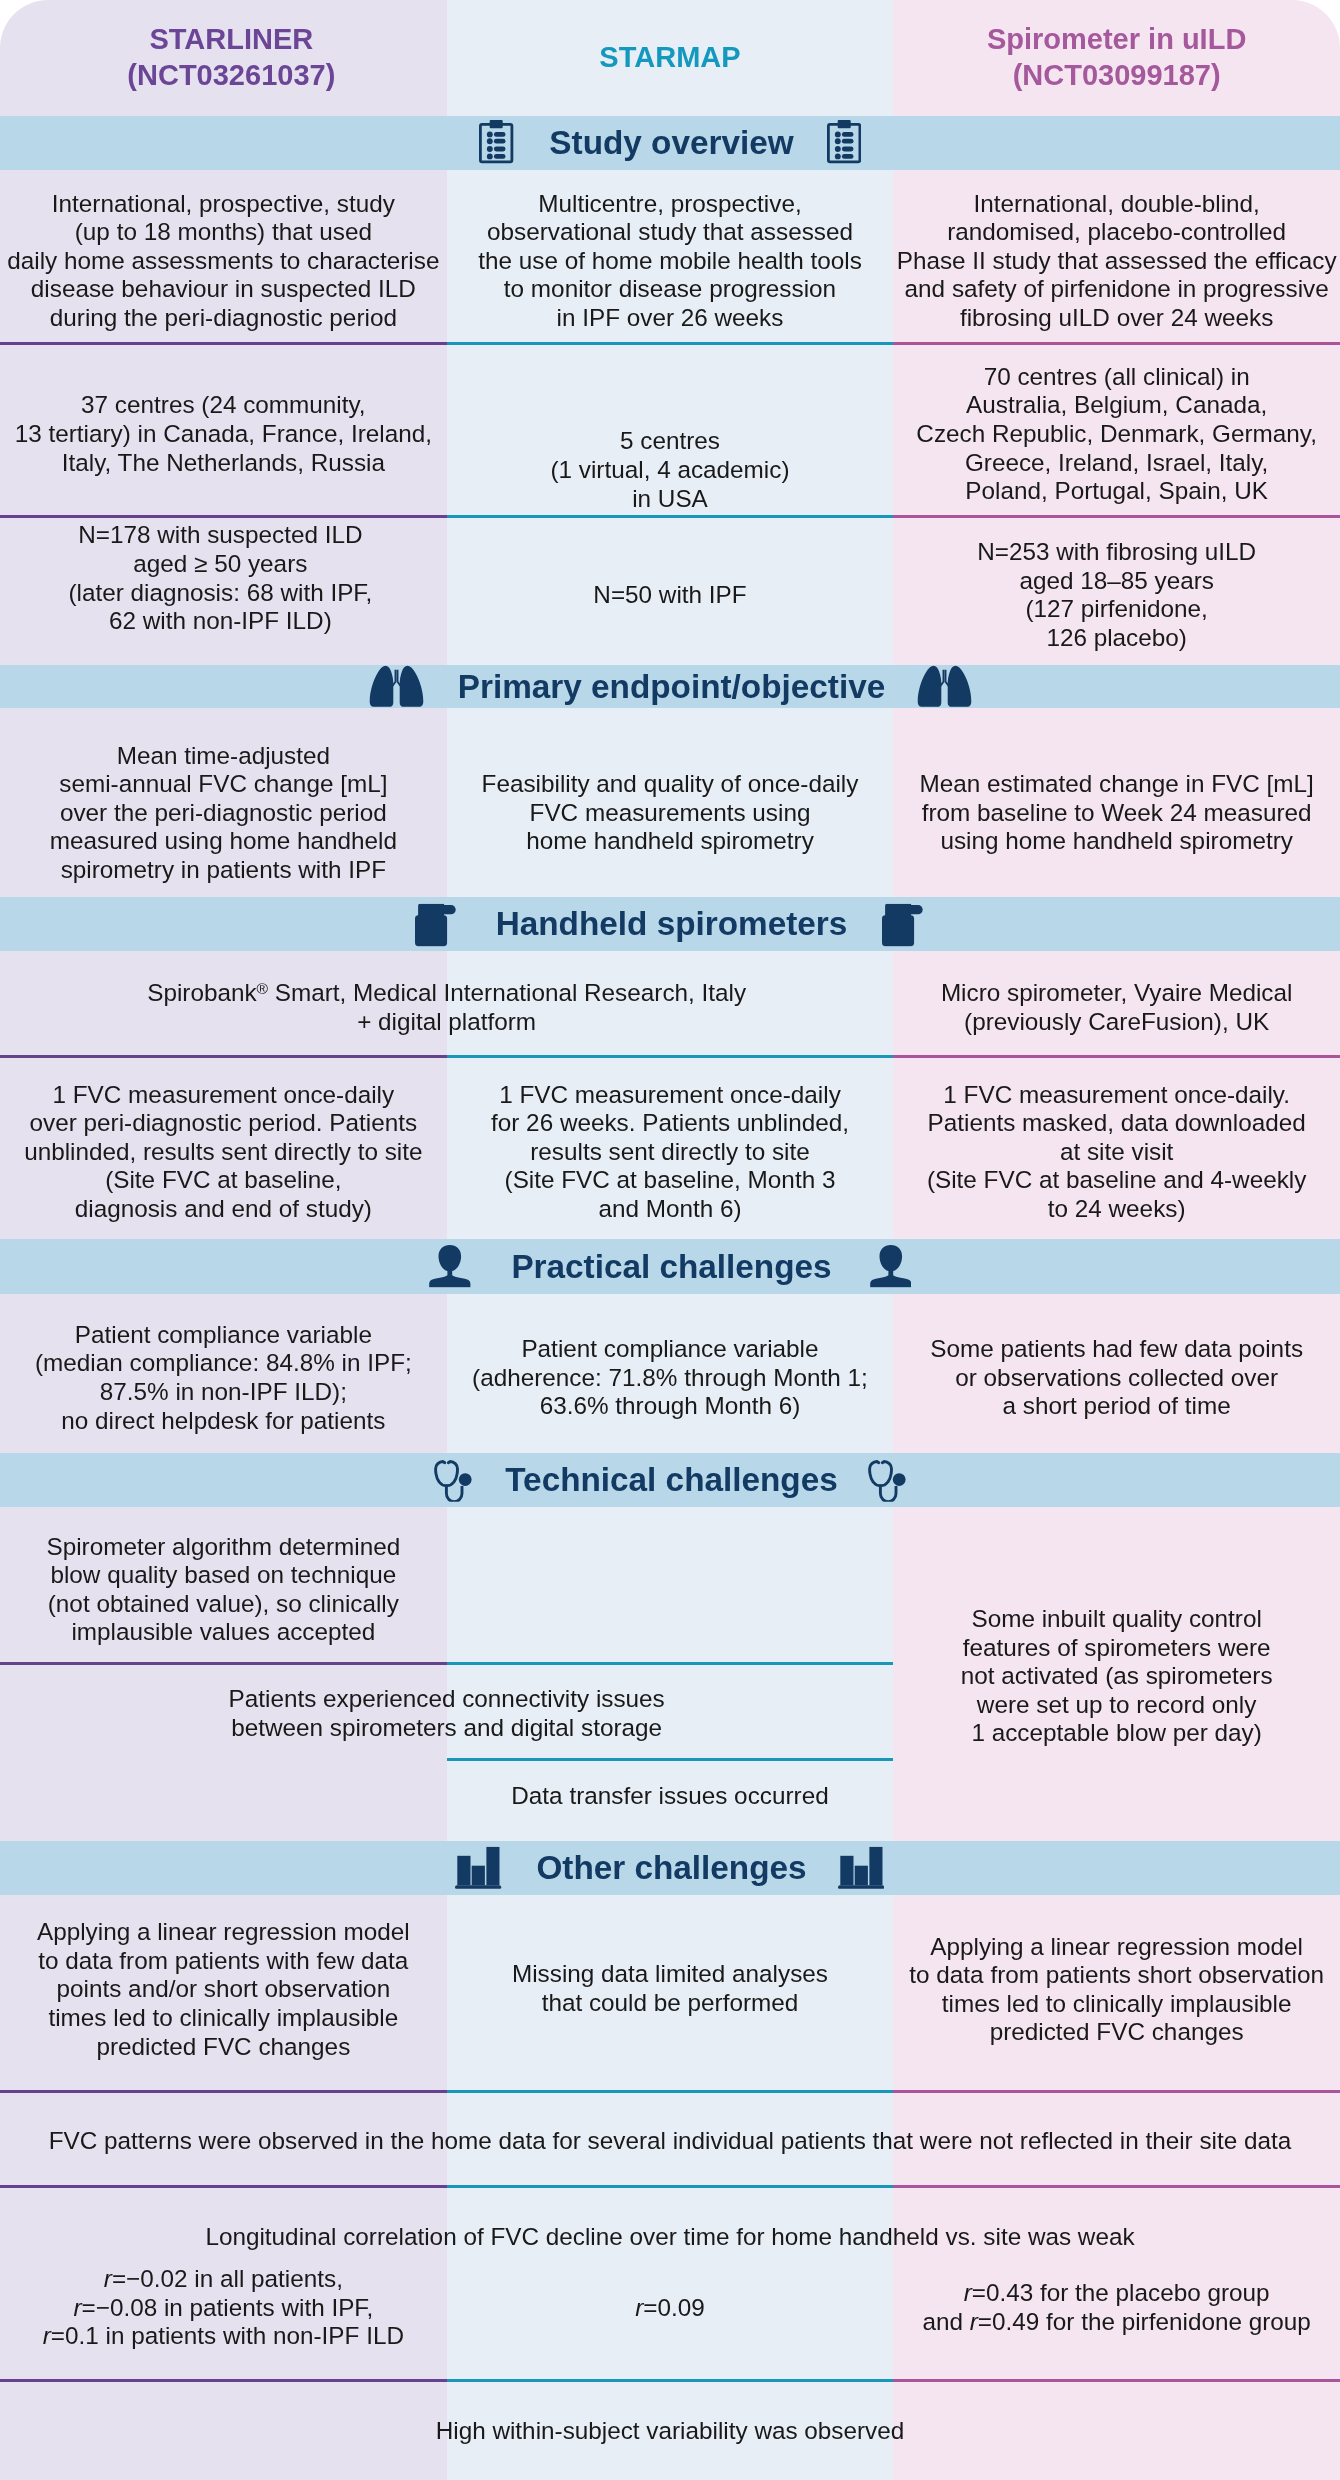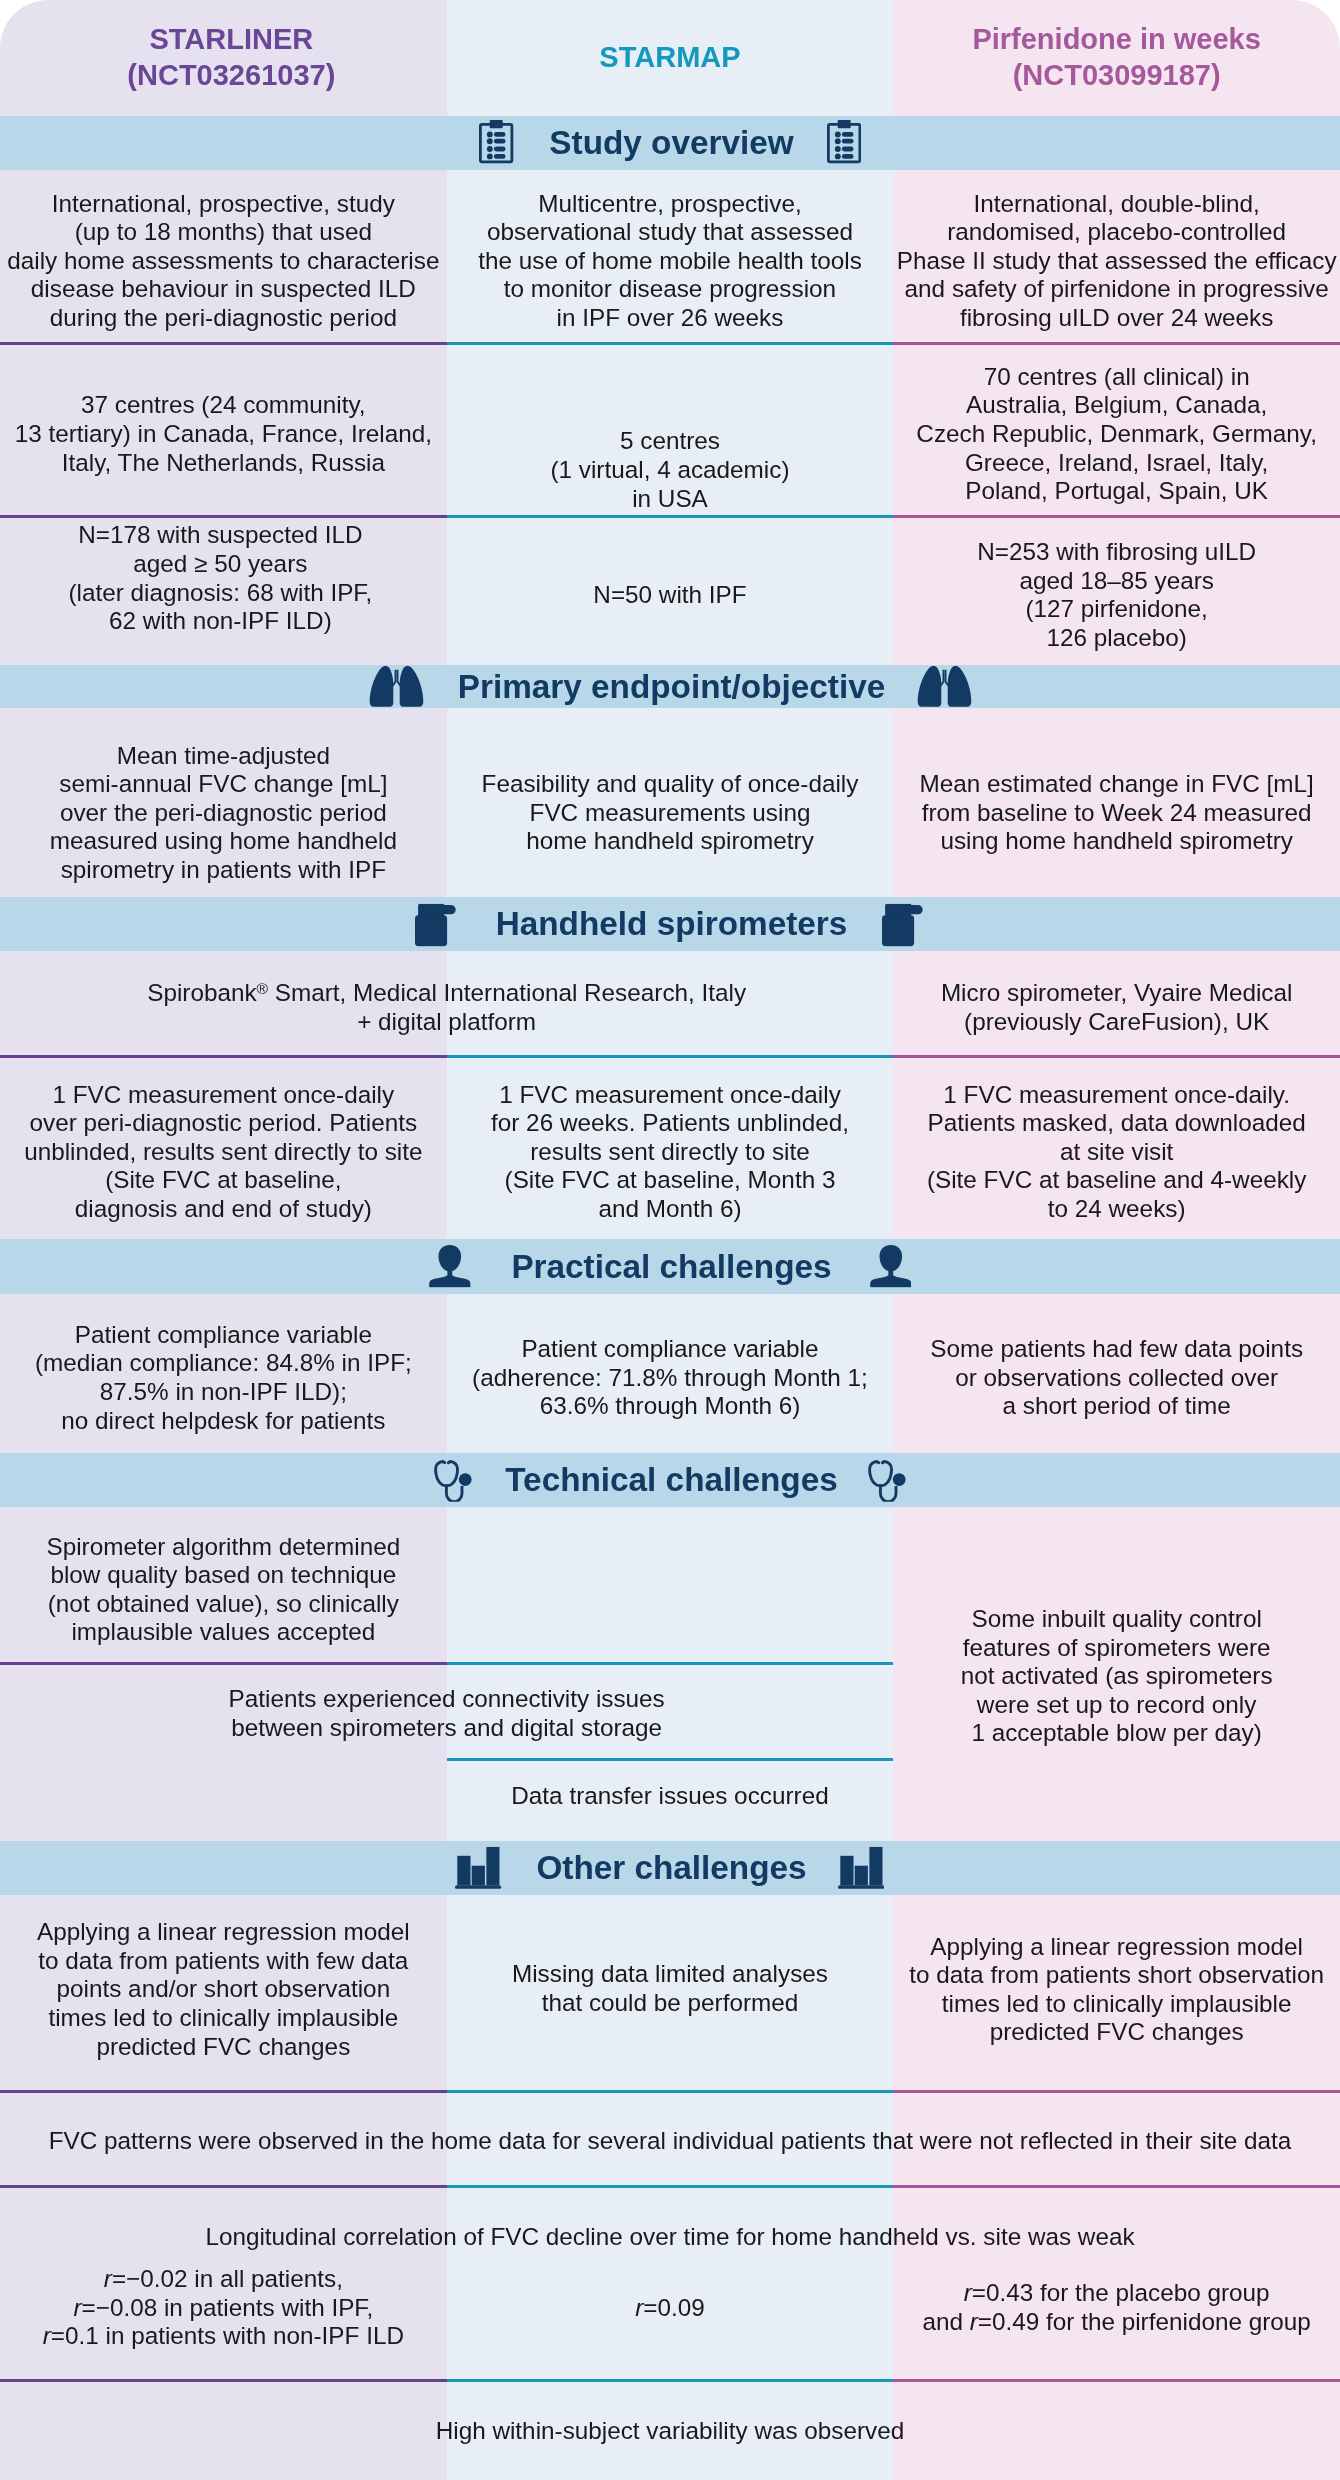--- a/index.html
+++ b/index.html
@@ -82,21 +82,21 @@
   </div>
   <div id="layers">
       <div class="hdr" style="left: 8px; width: 446.7px; color: rgb(107, 69, 150);">
         <div>STARLINER</div>
         <div>(NCT03261037)</div>
       </div>
       <div class="hdr" style="left: 446.7px; width: 446.6px; color: rgb(19, 152, 190);">
         <div>STARMAP</div>
       </div>
       <div class="hdr" style="left: 893.3px; width: 446.7px; color: rgb(165, 88, 156);">
-        <div>Pirfenidone in weeks</div>
+        <div>Spirometer in uILD</div>
         <div>(NCT03099187)</div>
       </div>
       <div class="band" style="top: 116px; height: 54px; background: rgb(184, 215, 233);">
         <span class="ico" style="left:479.3px;margin-top:1px"><svg width="34.3" height="45.2" viewBox="0 0 34.3 45.2" aria-hidden="true">
   <rect x="1.4" y="5.0" width="31.5" height="37.4" rx="1.6" fill="none" stroke="#123a63" stroke-width="2.8"></rect>
   <rect x="10.7" y="0.6" width="13.0" height="8.2" rx="1" fill="#123a63"></rect>
   <circle cx="10.8" cy="15.0" r="2.95" fill="#123a63"></circle>
   <rect x="14.9" y="12.6" width="11.6" height="4.8" rx="2.4" fill="#123a63"></rect>
   <circle cx="10.8" cy="21.8" r="2.95" fill="#123a63"></circle>
   <rect x="14.9" y="19.4" width="11.6" height="4.8" rx="2.4" fill="#123a63"></rect>

